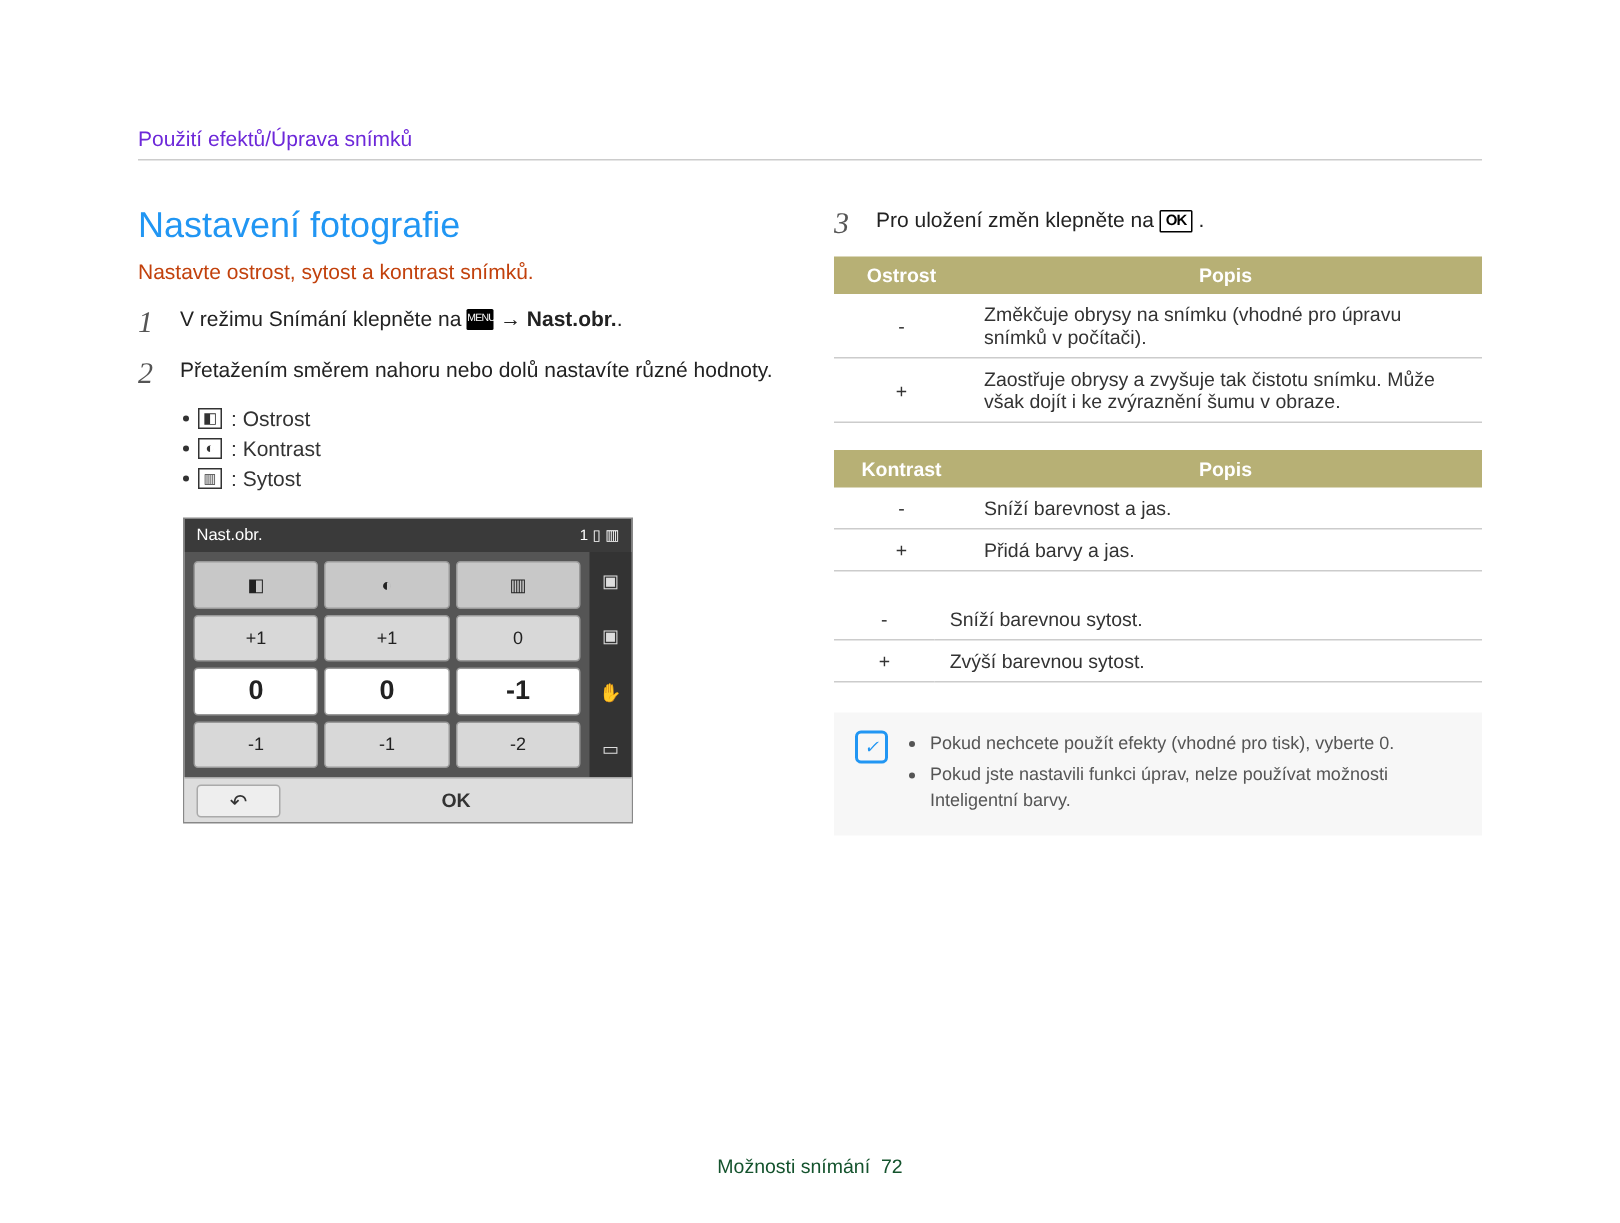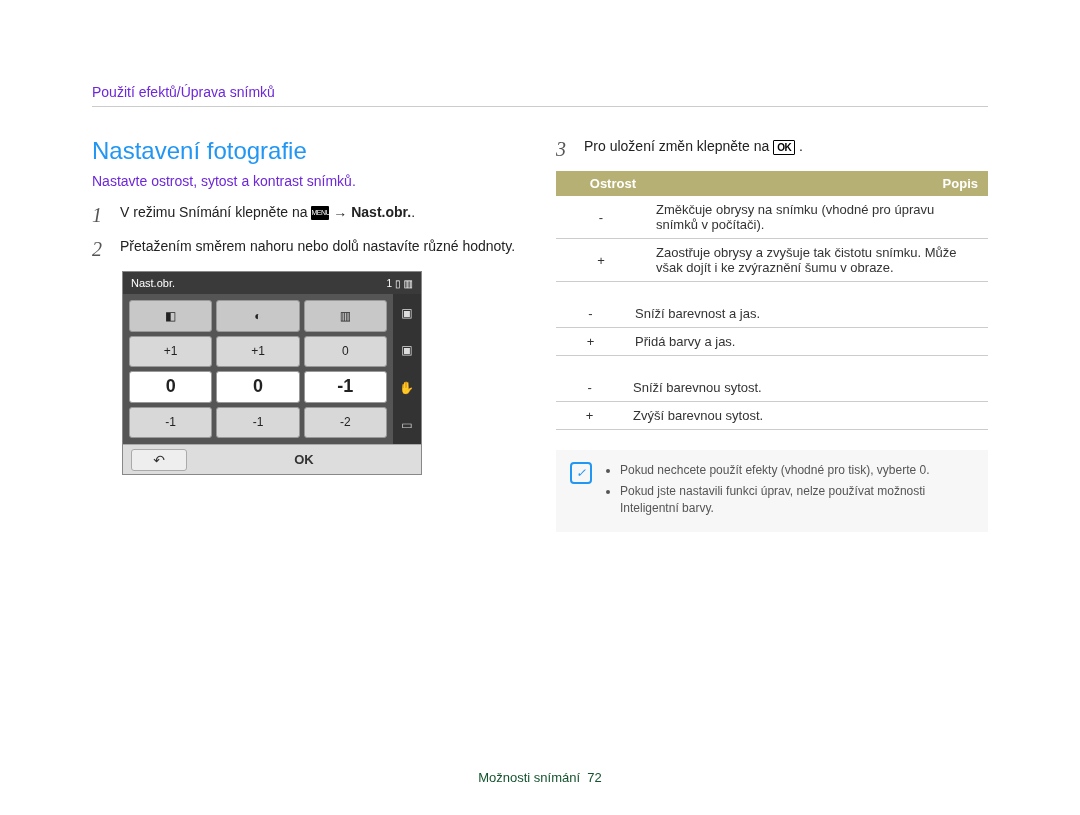--- a/index.html
+++ b/index.html
@@ -28,21 +28,21 @@
     flex: 1;
     min-width: 0;
   }
   h1.title {
     color: #2196f3;
     font-weight: normal;
     font-size: 24px;
     margin-bottom: 8px;
   }
   .subtitle {
-    color: #6d28d9;
+    color: #c2410c;
     font-size: 14px;
     margin-bottom: 14px;
   }
   .step {
     display: flex;
     gap: 10px;
     margin-bottom: 12px;
   }
   .step-num {
     font-family: Georgia, "Times New Roman", serif;
@@ -194,21 +194,21 @@
   
   table.info {
     width: 100%;
     border-collapse: collapse;
     margin-bottom: 18px;
     font-size: 13px;
   }
   table.info th {
     background: #b7b075;
     color: #fff;
-    text-align: right;
+    text-align: center;
     padding: 5px 10px;
     font-weight: bold;
   }
   table.info th:first-child { width: 90px; }
   table.info td {
     padding: 6px 10px;
     border-bottom: 1px solid #ccc;
     vertical-align: middle;
     color: #333;
   }
@@ -266,20 +266,37 @@
         <span>→</span>
         <span class="bold">Nast.obr.</span><span>.</span>
       </div>
     </div>
 
     <div class="step">
       <div class="step-num">2</div>
       <div class="step-body">Přetažením směrem nahoru nebo dolů nastavíte různé hodnoty.</div>
     </div>
 
+    <ul class="icon-list">
+      <li>
+        <span class="dot"></span>
+        <span class="mini-icon sharp"></span>
+        <span>: Ostrost</span>
+      </li>
+      <li>
+        <span class="dot"></span>
+        <span class="mini-icon contrast"></span>
+        <span>: Kontrast</span>
+      </li>
+      <li>
+        <span class="dot"></span>
+        <span class="mini-icon saturation"></span>
+        <span>: Sytost</span>
+      </li>
+    </ul>
 
     <div class="screenshot">
       <div class="ss-top">
         <span>Nast.obr.</span>
         <span class="ss-status">
           <span class="ss-stat-item">1</span>
           <span class="ss-stat-item">▯</span>
           <span class="ss-stat-item">▥</span>
         </span>
       </div>
@@ -343,20 +360,24 @@
       </tr>
       <tr>
         <td>+</td>
         <td>Zaostřuje obrysy a zvyšuje tak čistotu snímku. Může však dojít i ke zvýraznění šumu v obraze.</td>
       </tr>
     </tbody>
       </table>
 
     <table class="info">
       <tbody>
+          <tr>
+        <th>Kontrast</th>
+        <th>Popis</th>
+      </tr>
       <tr>
         <td>-</td>
         <td>Sníží barevnost a jas.</td>
       </tr>
       <tr>
         <td>+</td>
         <td>Přidá barvy a jas.</td>
       </tr>
     </tbody>
       </table>

